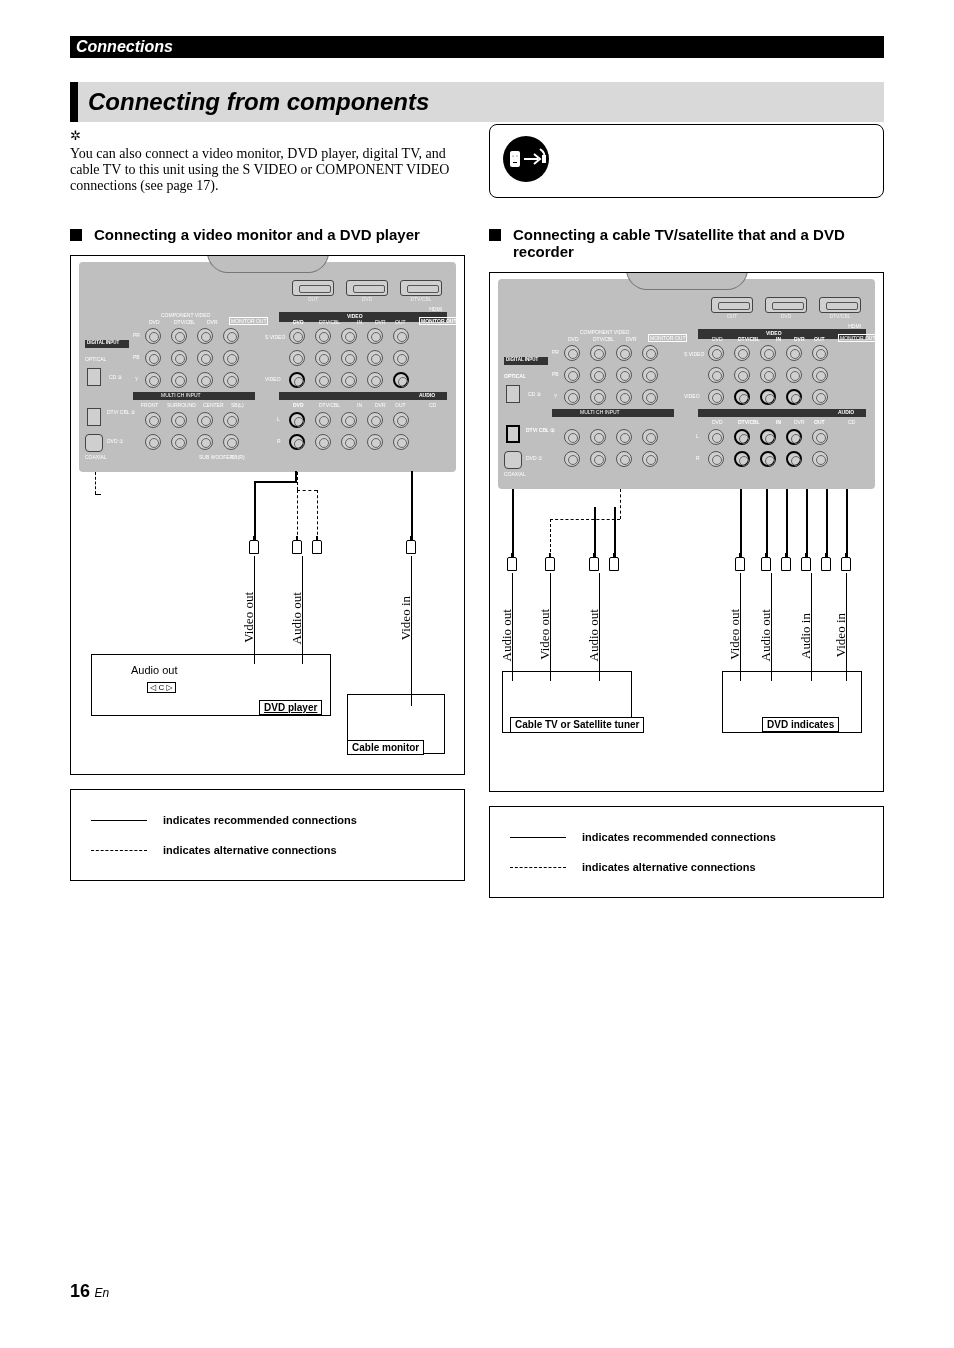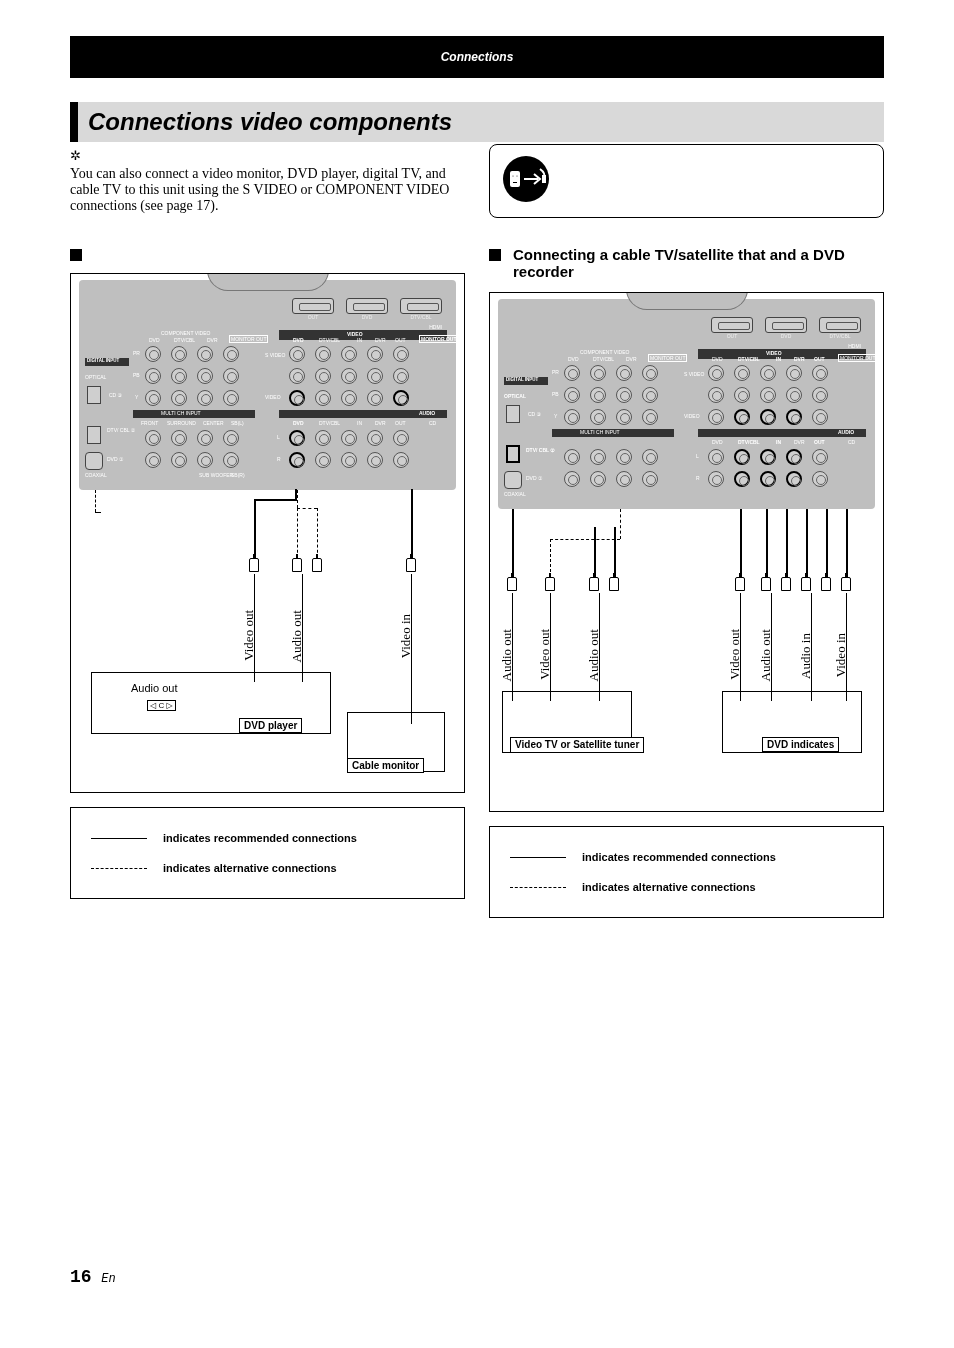--- a/index.html
+++ b/index.html
@@ -1,18 +1,18 @@
 <!DOCTYPE html>
 <html><head>
 <meta charset="utf-8">
 <style>
   * { box-sizing: border-box; margin: 0; padding: 0; }
   html, body { width: 954px; height: 1348px; background: #fff; font-family: "Times New Roman", Times, serif; color: #000; }
   .page { position: relative; width: 954px; height: 1348px; padding: 36px 70px 50px 70px; }
-  .header-bar { background: #000; color: #fff; font-family: Arial, Helvetica, sans-serif; font-weight: bold; font-style: italic; font-size: 12px; padding: 14px 6px; text-align: center; }
+  .header-bar { background: #000; color: #fff; font-family: Arial, Helvetica, sans-serif; font-weight: bold; font-style: italic; font-size: 16px; padding: 2px 6px; }
   .title-bar { margin-top: 24px; background: #d9d9d9; border-left: 8px solid #000; padding: 6px 10px; font-family: Arial, Helvetica, sans-serif; font-style: italic; font-weight: bold; font-size: 24px; }
   .intro { margin-top: 16px; font-size: 15px; }
   .body-row { display: flex; margin-top: 6px; gap: 24px; }
   .left-col { flex: 1 1 0; }
   .right-col { flex: 1 1 0; }
   .hint-icon { font-size: 13px; }
   .hint-text { font-size: 14px; margin-top: 2px; }
   .caution-box { border: 1px solid #000; border-radius: 8px; padding: 10px 12px 14px 12px; display: flex; gap: 12px; align-items: flex-start; margin-top: -4px;}
   .caution-text { font-size: 14px; line-height: 1.35; }
   .subhead { font-family: Arial, Helvetica, sans-serif; font-weight: bold; font-size: 15px; display: flex; gap: 12px; margin-top: 28px; }
@@ -42,35 +42,35 @@
   .vline { position:absolute; width:1px; background:#000;}
   .vline-dash { position:absolute; width:0; border-left:1px dashed #000;}
   .hline-dash { position:absolute; height:0; border-top:1px dashed #000;}
   .vert-text { position:absolute; writing-mode: vertical-rl; transform: rotate(180deg); font-size:13px; font-family:"Times New Roman",serif;}
   .device-box { position:absolute; border:1px solid #000;}
   .coax-sym { position:absolute; font-family:Arial; font-size:8px; border:1px solid #000; padding:0 2px;}
   .legend-box { border:1px solid #000; margin-top:14px; padding:18px 20px; font-family:Arial,sans-serif; font-size:11px; font-weight:bold;}
   .legend-row { display:flex; align-items:center; gap:16px; margin:6px 0;}
   .line-solid { width:56px; height:0; border-top:1.5px solid #000;}
   .line-dash { width:56px; height:0; border-top:1.5px dashed #000;}
-  .page-num { position:absolute; left:70px; bottom:61px; font-family:Liberation Mono, monospace;margin-top:44px; }
+  .page-num { position:absolute; left:70px; bottom:46px; font-family:Liberation Sans, sans-serif;margin-top:44px; }
   .page-num b { font-size:18px; font-weight:bold;}
   .page-num i { font-size:12px; font-style:italic; }
   
   .caution-svg { flex:0 0 48px; }
   
   .thick { position:absolute; background:#000;}
 </style>
 </head>
 <body>
 
 <div class="page">
   <div class="header-bar">Connections</div>
 
-  <div class="title-bar">Connections video components</div>
+  <div class="title-bar">Connecting from components</div>
 
 
   <div class="body-row">
     <div class="left-col">
       <div class="hint-icon">✲</div>
       <p class="hint-text">You can also connect a video monitor, DVD player, digital TV, and cable TV to this unit using the S VIDEO or COMPONENT VIDEO connections (see page 17).</p>
     </div>
     <div class="right-col">
       <div class="caution-box">
         <svg class="caution-svg" viewBox="0 0 48 48" width="48" height="48">
@@ -88,20 +88,21 @@
         </svg>
       </div>
     </div>
   </div>
 
   <div class="body-row" style="margin-top:0;">
 
     <div class="left-col">
       <div class="subhead">
         <span class="square"></span>
+        <span>Connecting a video monitor and a DVD player</span>
       </div>
 
       <div class="diagram-box">
         <div class="panel">
 
           <div class="hdmi-row">
             <div style="text-align:center">
                 <div class="hdmi"></div>
                 <div class="lbl">OUT</div>
               </div>
@@ -263,21 +264,21 @@
         <div class="vline" style="left:340px; top:300px; height:150px;"></div>
 
         <div class="vert-text" style="left:170px; top:336px;">Video out</div>
         <div class="vert-text" style="left:218px; top:336px;">Audio out</div>
         <div class="vert-text" style="left:327px; top:340px;">Video in</div>
 
         <div class="conn-label" style="left:60px; top:408px;">Audio out</div>
         <div class="coax-sym" style="left:76px; top:426px;">◁ C ▷</div>
 
         <div class="device-box" style="left:20px; top:398px; width:240px; height:62px;"></div>
-        <div class="label-box" style="left:168px; top:444px;">DVD player</div>
+        <div class="label-box" style="left:188px; top:444px;text-decoration:underline;">DVD player</div>
 
         <div class="device-box" style="left:276px; top:438px; width:98px; height:60px;"></div>
         <div class="label-box" style="left:276px; top:484px;">Cable monitor</div>
       </div>
 
       <div class="legend-box">
         <div class="legend-row">
             <span class="line-solid"></span>
             <span>indicates recommended connections</span>
           </div>
@@ -471,21 +472,21 @@
 
         <div class="vert-text" style="left:9px; top:336px;">Audio out</div>
         <div class="vert-text" style="left:47px; top:336px;">Video out</div>
         <div class="vert-text" style="left:96px; top:336px;">Audio out</div>
         <div class="vert-text" style="left:237px; top:336px;">Video out</div>
         <div class="vert-text" style="left:268px; top:336px;">Audio out</div>
         <div class="vert-text" style="left:308px; top:340px;">Audio in</div>
         <div class="vert-text" style="left:343px; top:340px;">Video in</div>
 
         <div class="device-box" style="left:12px; top:398px; width:130px; height:62px;"></div>
-        <div class="label-box" style="left:20px; top:444px; text-align:left; line-height:1.2;"><span>Video TV or Satellite tuner</span></div>
+        <div class="label-box" style="left:20px; top:444px; text-align:left; line-height:1.2;"><span>Cable TV or Satellite tuner</span></div>
 
         <div class="device-box" style="left:232px; top:398px; width:140px; height:62px;"></div>
         <div class="label-box" style="left:272px; top:444px;">DVD indicates</div>
       </div>
 
       <div class="legend-box">
         <div class="legend-row">
             <span class="line-solid"></span>
             <span>indicates recommended connections</span>
           </div>

